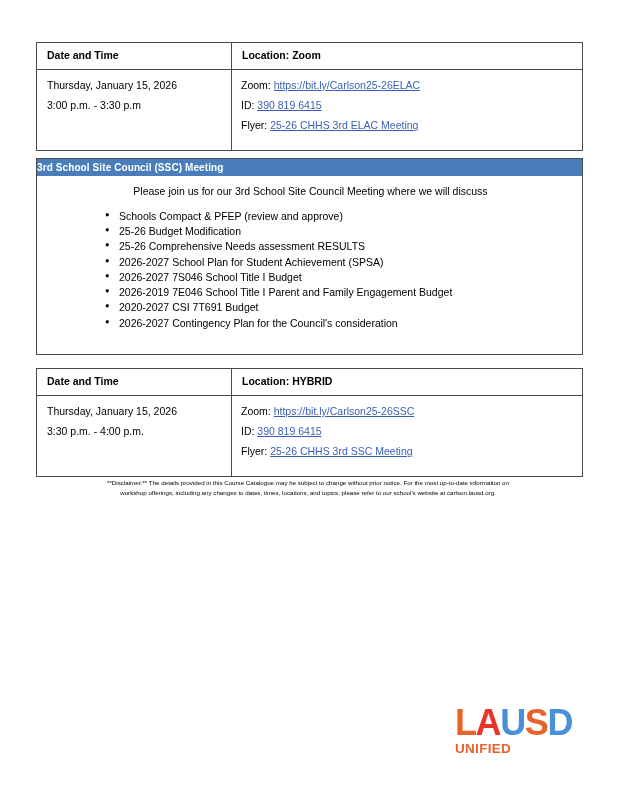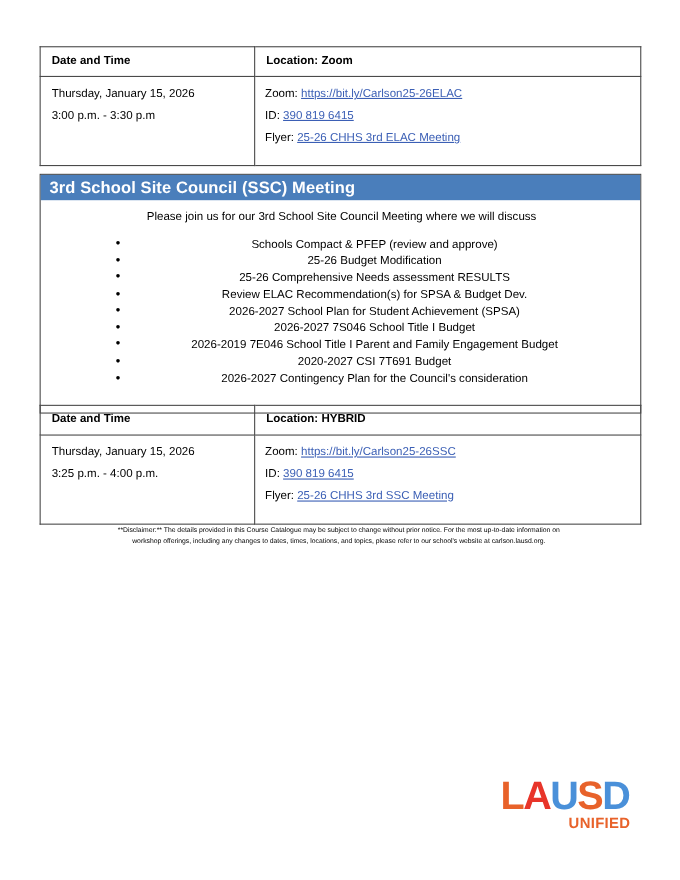--- a/index.html
+++ b/index.html
@@ -71,37 +71,36 @@
     left: 36px;
     width: 547px;
     border: 1px solid #4a4a4a;
     box-sizing: border-box;
     background: #ffffff;
   }
   .ssc-header {
     background: #4a7ebb;
     color: #ffffff;
     font-weight: bold;
-    font-size: 15px;
-    padding: 3px 0 3px 8px;
+    font-size: 10px;
+    padding: 3px 0 3px 0;
     letter-spacing: 0.1px;
   }
   .ssc-body {
     padding: 9px 8px 11px 10px;
   }
   .ssc-intro {
     font-size: 10.5px;
     margin: 0 0 12px 0;
     text-align: center;
   }
   ul.ssc-list {
     margin: 12px;
     padding: 0 0 0 46px;
     list-style: none;
-    text-align: center;
   }
   ul.ssc-list li {
     font-size: 10.5px;
     line-height: 1.45;
     position: relative;
     padding-left: 14px;
   }
   ul.ssc-list li::before {
     content: "\25CF";
     position: absolute;
@@ -145,21 +144,20 @@
   .logo .l-u { color: #4a90d9; }
   .logo .l-s { color: #e8622a; }
   .logo .l-d { color: #4a90d9; }
   .logo .unified {
     font-family: "Liberation Sans", sans-serif;
     font-weight: bold;
     font-size: 13.5px;
     letter-spacing: 0.3px;
     color: #e8622a;
     margin-top: 1px;
-    text-align: right;
   }
 </style>
 </head>
 <body>
 
 <div class="page">
 
   <table class="detail-table" style="top:42px;">
     <tbody>
         <tr>
@@ -184,40 +182,39 @@
     </table>
 
   <div class="ssc-panel" style="top:158px;">
     <div class="ssc-header">3rd School Site Council (SSC) Meeting</div>
     <div class="ssc-body">
       <p class="ssc-intro">Please join us for our 3rd School Site Council Meeting where we will discuss</p>
       <ul class="ssc-list">
         <li>Schools Compact &amp; PFEP (review and approve)</li>
         <li>25-26 Budget Modification</li>
         <li>25-26 Comprehensive Needs assessment RESULTS</li>
-        <li>Review ELAC Recommendation(s) for SPSA &amp; Budget Dev.</li>
         <li>2026-2027 School Plan for Student Achievement (SPSA)</li>
         <li>2026-2027 7S046 School Title I Budget</li>
         <li>2026-2019 7E046 School Title I Parent and Family Engagement Budget</li>
         <li>2020-2027 CSI 7T691 Budget</li>
         <li>2026-2027 Contingency Plan for the Council's consideration</li>
       </ul>
     </div>
   </div>
 
   <table class="detail-table" style="top:368px;">
     <tbody>
         <tr>
       <td class="col-date hdr-cell">Date and Time</td>
       <td class="hdr-cell">Location: HYBRID</td>
     </tr>
     <tr>
       <td class="col-date body-cell">
         <div class="line">Thursday, January 15, 2026</div>
-        <div class="line">3:25 p.m. - 4:00 p.m.</div>
+        <div class="line">3:30 p.m. - 4:00 p.m.</div>
       </td>
       <td class="body-cell right">
         <div class="line"><span>Zoom:</span>
           <a class="doclink">https://bit.ly/Carlson25-26SSC</a></div>
         <div class="line"><span>ID:</span>
           <a class="doclink">390 819 6415</a></div>
         <div class="line"><span>Flyer:</span>
           <a class="doclink">25-26 CHHS 3rd SSC Meeting</a></div>
       </td>
     </tr>

